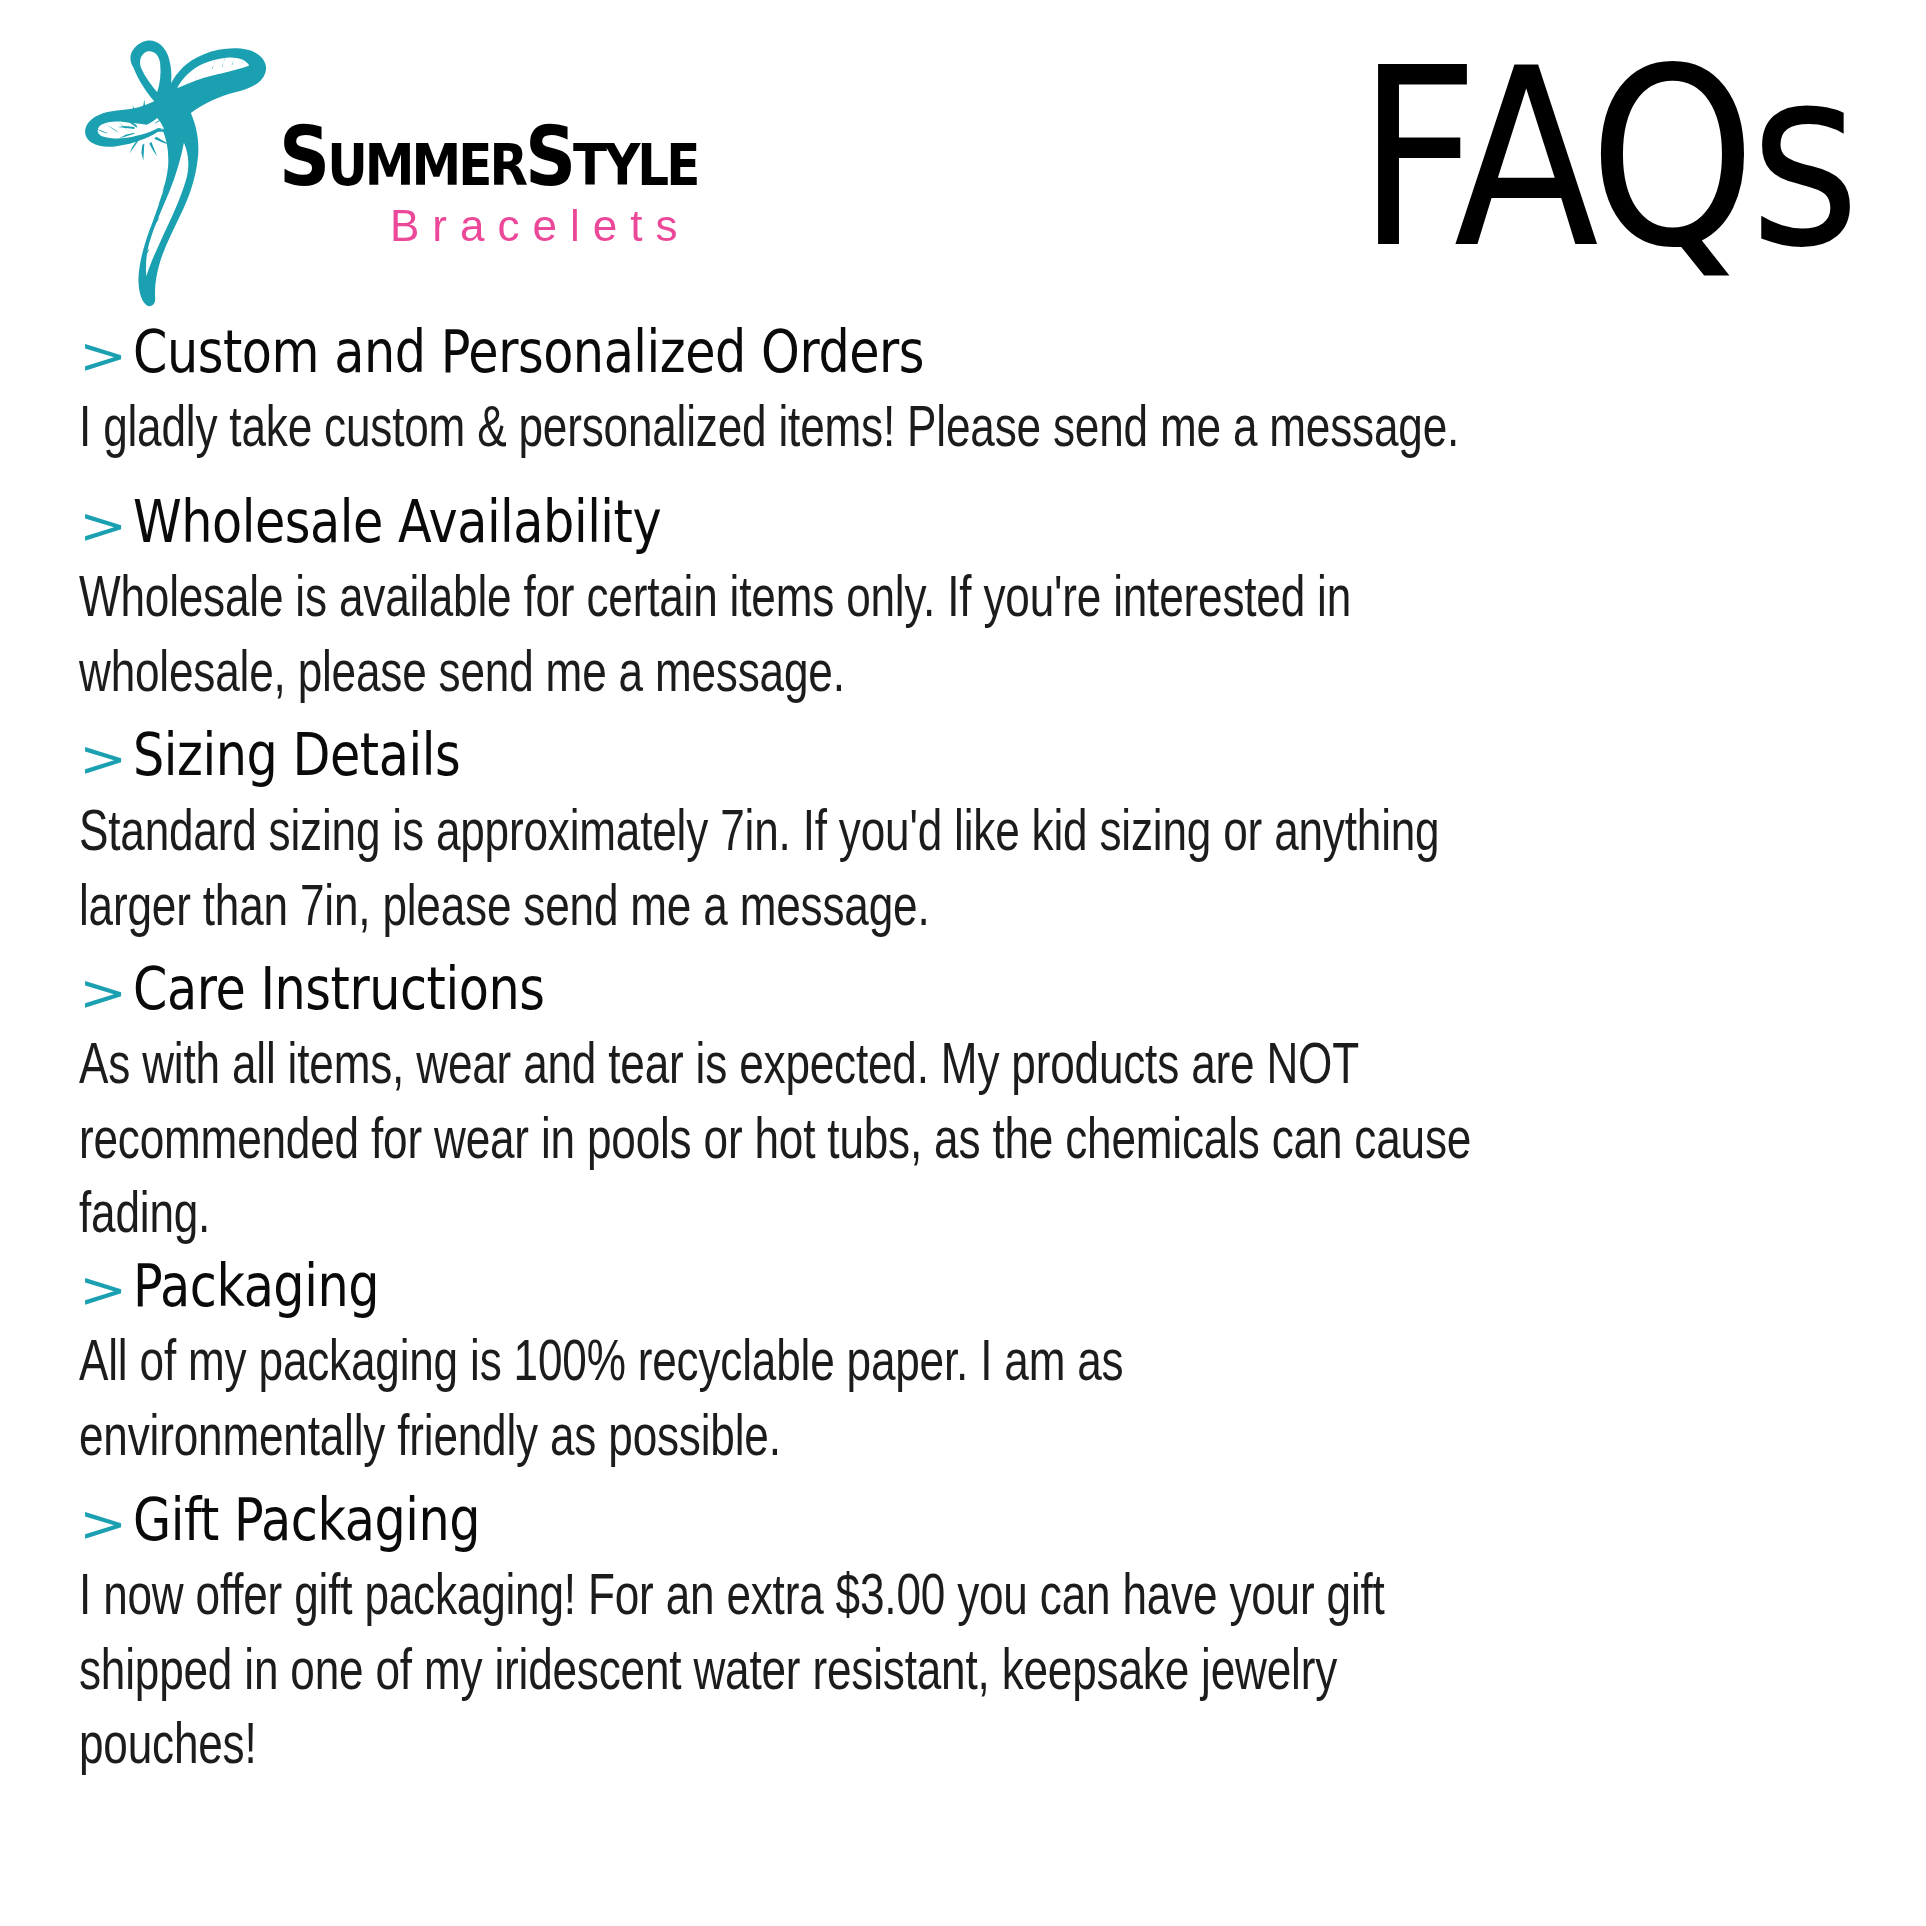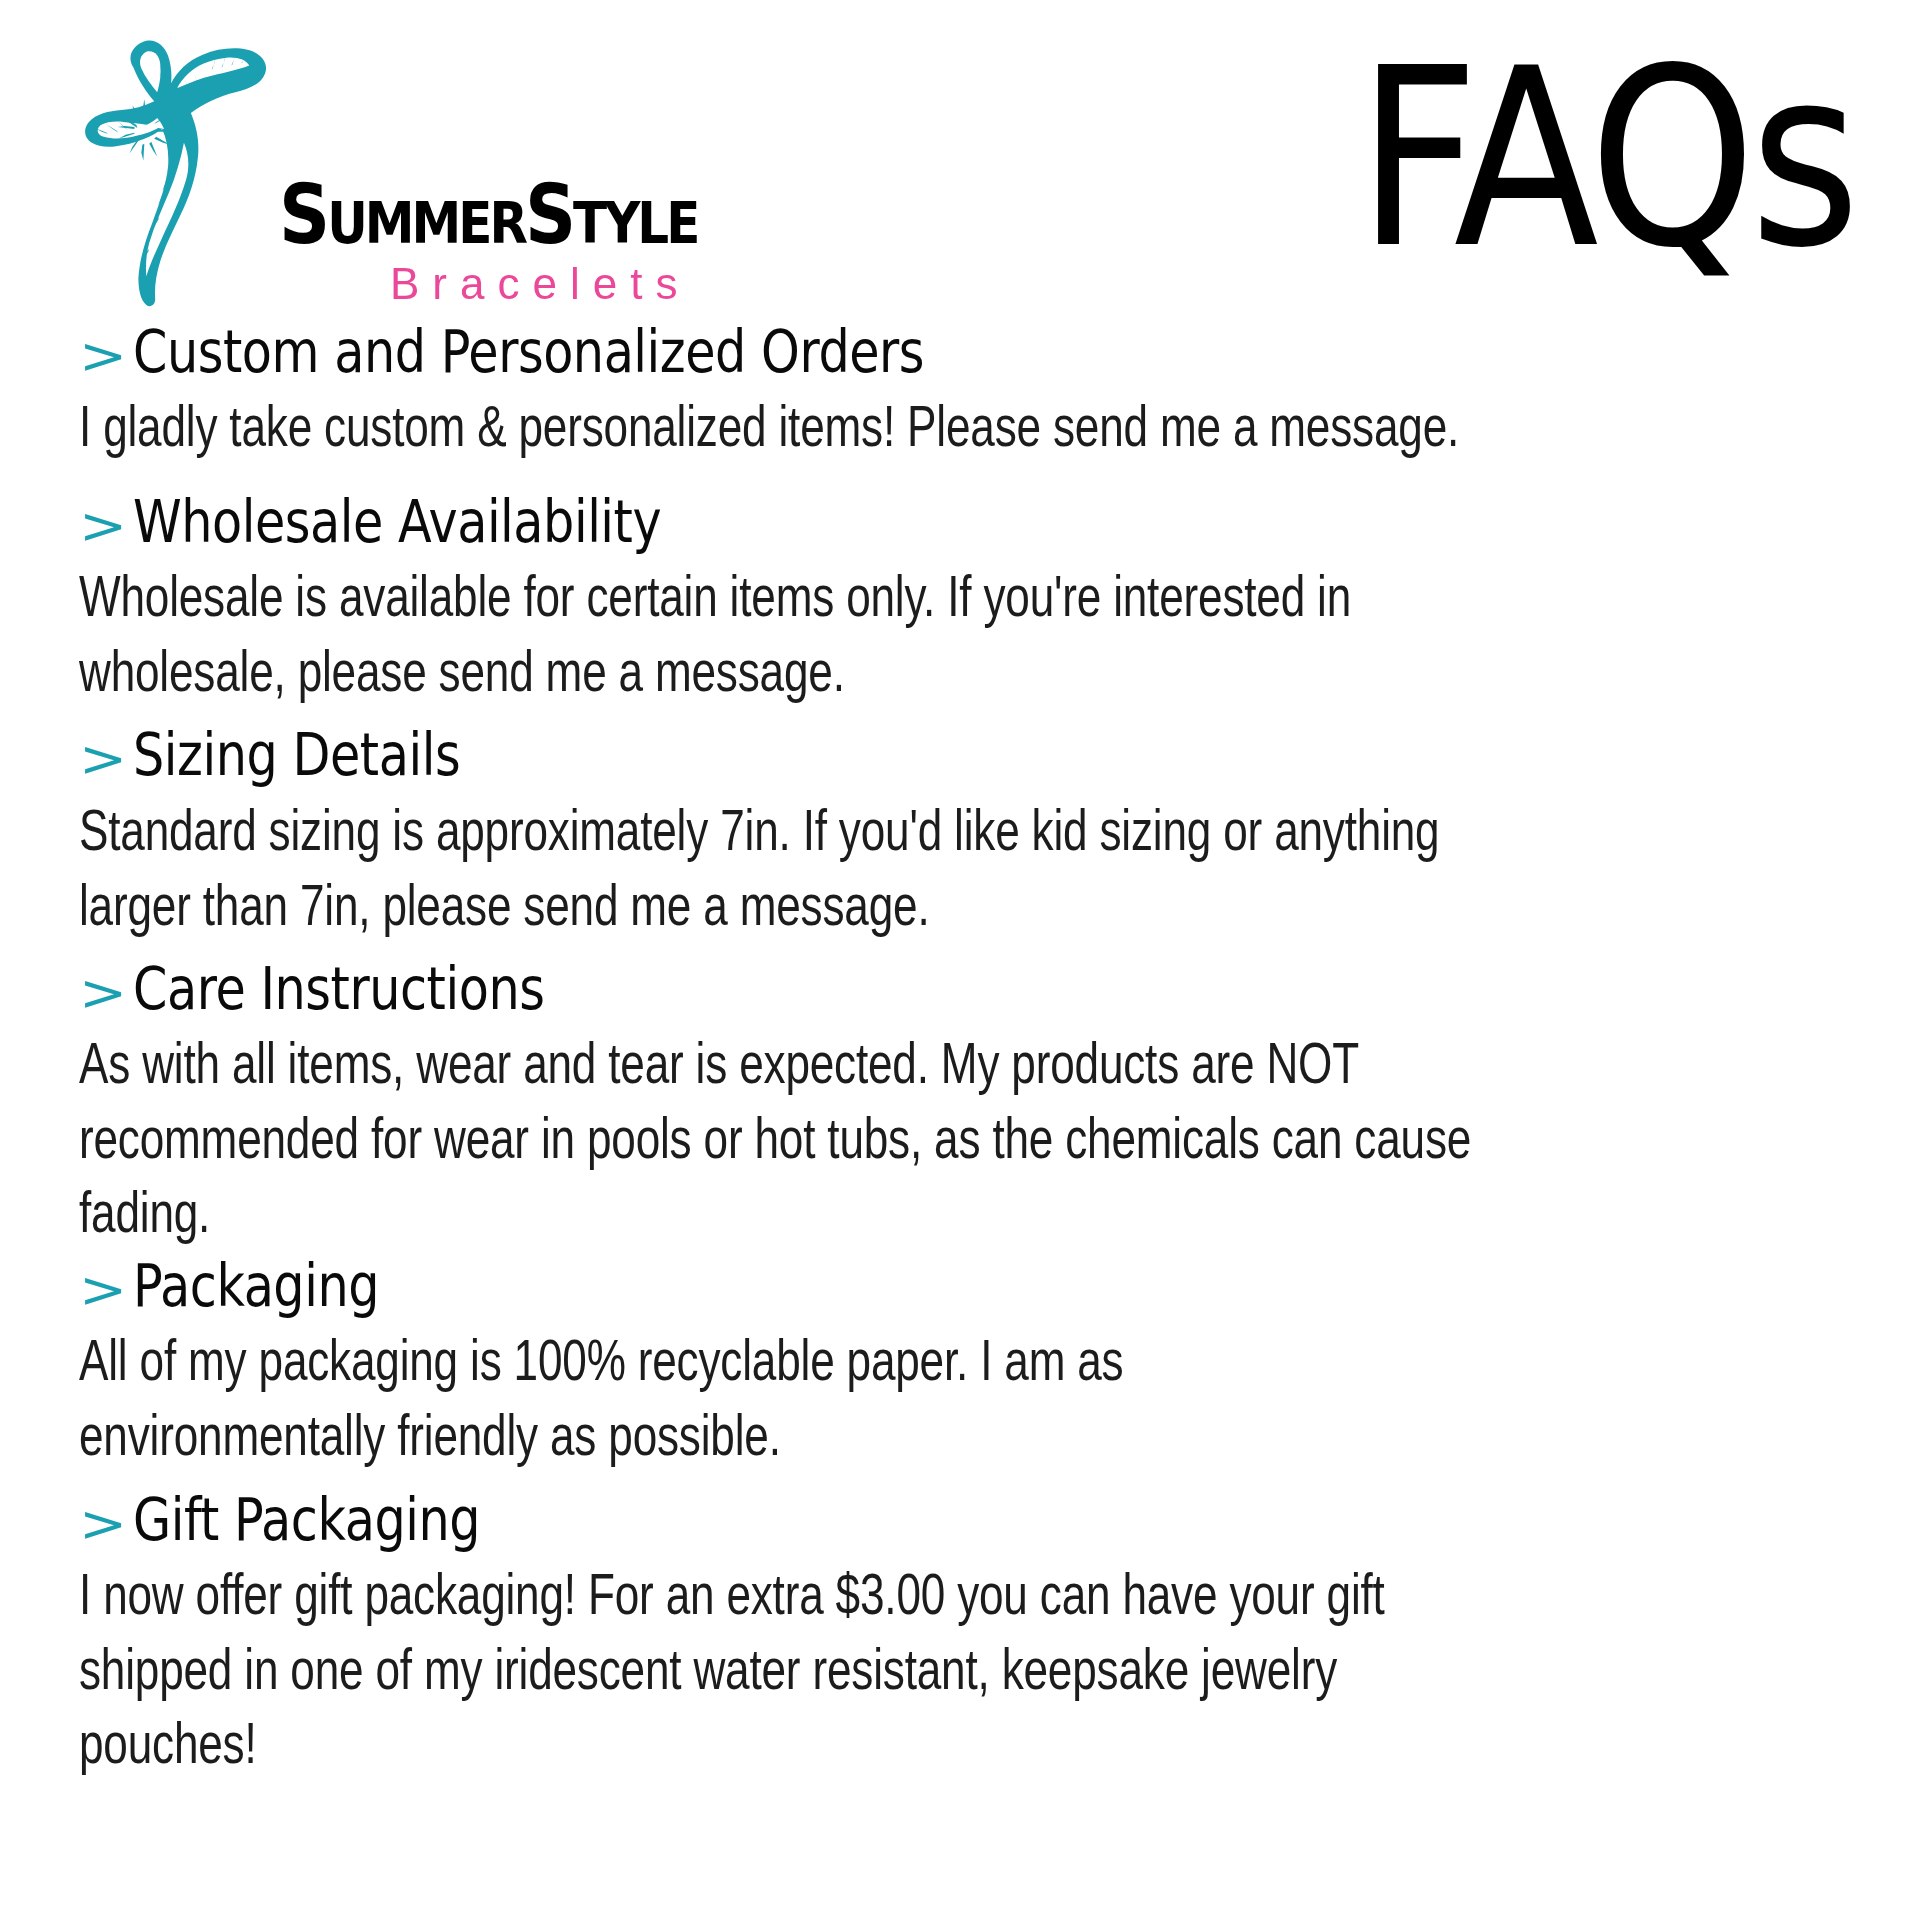--- a/index.html
+++ b/index.html
@@ -21,21 +21,21 @@
     position: relative;
     height: 327px;
     width: 100%;
   }
 
   .brand-lockup {
     position: absolute;
     left: 77px;
     top: 22px;
     display: flex;
-    align-items: flex-end;
+    align-items: flex-start;
   }
 
   .starfish-icon {
     width: 198px;
     height: 287px;
     flex: none;
     display: block;
   }
 
   .brand-text {

